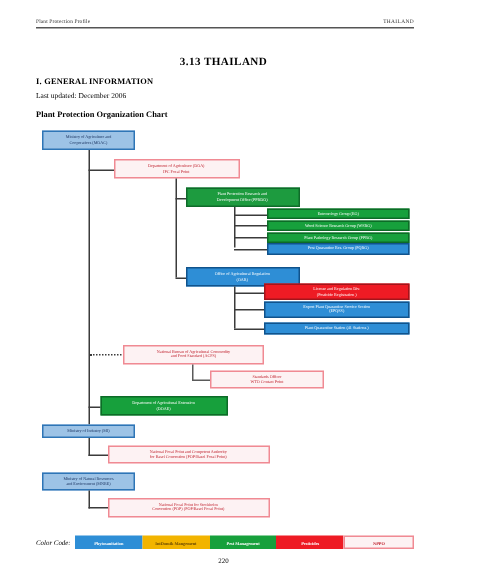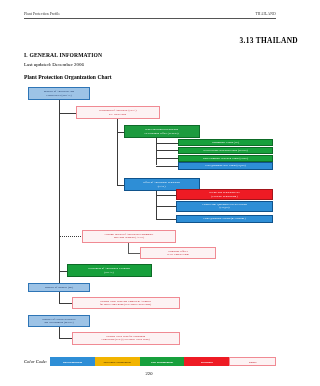--- a/index.html
+++ b/index.html
@@ -29,21 +29,21 @@
     color: #2b2b2b;
     padding-bottom: 1.5px;
     border-bottom: 0.9px solid #555;
   }
   .page-header .hdr-left { font-style: normal; }
   .page-header .hdr-right { letter-spacing: .25px; }
 
   
   .doc-title {
     position: absolute; left: 0; top: 36px;
-    width: 298px; text-align: right;
+    width: 298px; text-align: center;
     font-size: 7.4px; font-weight: bold;
     letter-spacing: .3px;
   }
   .sec-title {
     position: absolute; left: 24px; top: 52px;
     font-size: 5.6px; font-weight: bold;
     letter-spacing: .15px;
   }
   .sub-line {
     position: absolute; left: 24px; top: 62px;

